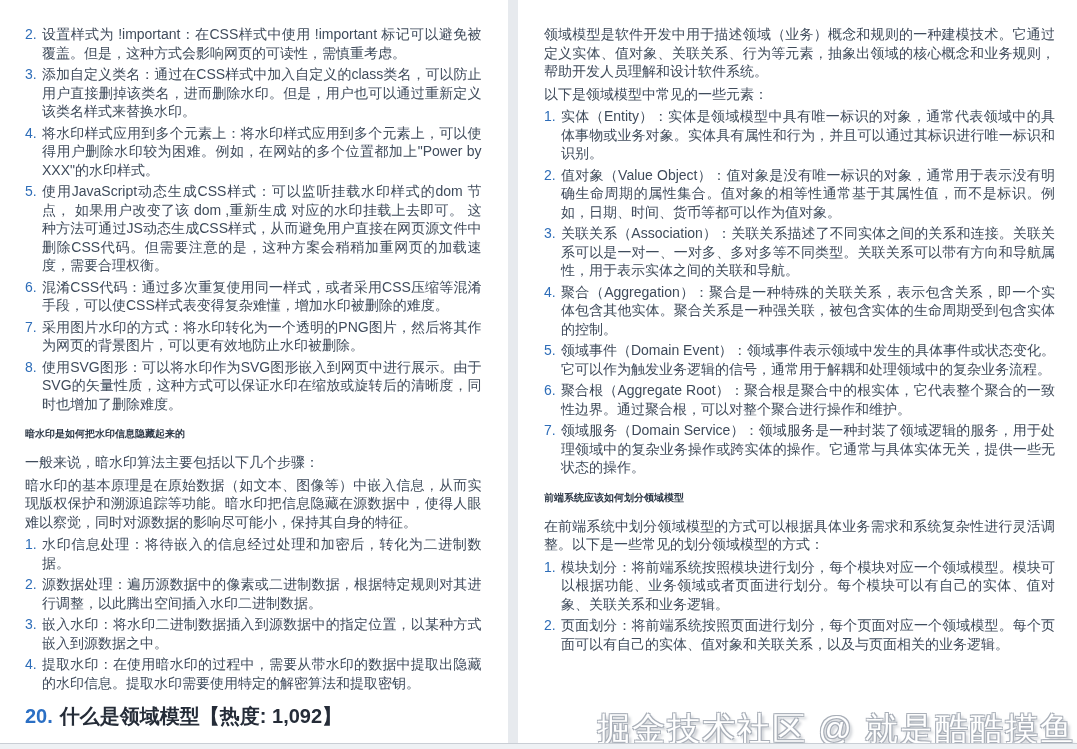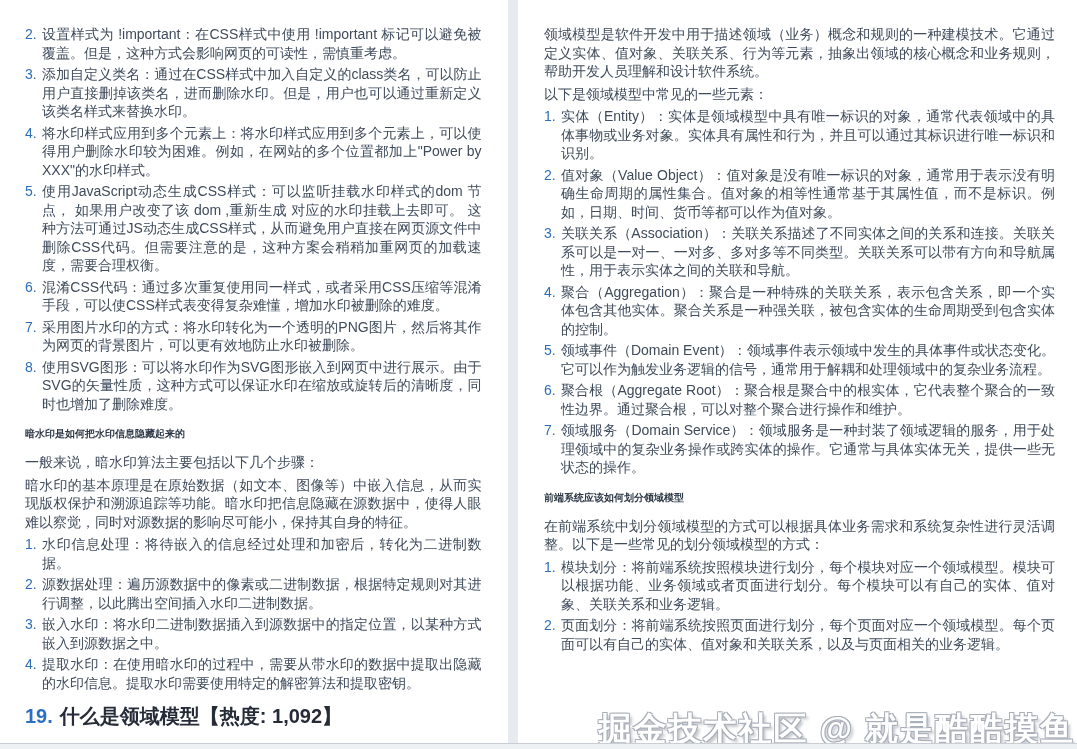--- a/index.html
+++ b/index.html
@@ -37,21 +37,21 @@
     font-size:10px;line-height:22px;font-weight:bold;color:#2e3947;
     margin:10px 0 8px 0;
   }
   h2.q{
     font-size:20px;line-height:28px;font-weight:bold;color:#252c38;
     margin:10px 0 12px 0;
   }
   h2.q .qn{color:#2b6fc4;margin-right:7px;}
   .watermark{
     position:absolute;right:2px;bottom:5px;
-    font-size:33px;font-weight:bold;letter-spacing:2px;white-space:nowrap;
+    font-size:33px;font-weight:normal;letter-spacing:2px;white-space:nowrap;
     color:#fff;
     text-shadow:
       -1px -1px 0 #a9afb8, 1px -1px 0 #a9afb8,
       -1px  1px 0 #a9afb8, 1px  1px 0 #a9afb8,
        3px  3px 3px rgba(110,120,132,0.45);
     pointer-events:none;
   }
 </style>
 </head>
 <body>
@@ -109,21 +109,21 @@
         <span class="t">嵌入水印：将水印二进制数据插入到源数据中的指定位置，以某种方式嵌入到源数据之中。</span>
       </div>
       <div class="num-item">
         <span class="n">4.</span>
         <span class="t">提取水印：在使用暗水印的过程中，需要从带水印的数据中提取出隐藏的水印信息。提取水印需要使用特定的解密算法和提取密钥。</span>
       </div>
     </div>
 
 
     <h2 class="q">
-      <span class="qn">19.</span><span>什么是领域模型【热度: 1,092】</span>
+      <span class="qn">20.</span><span>什么是领域模型【热度: 1,092】</span>
     </h2>
 
   </div>
 
   <div class="page-gap"></div>
 
   <div class="page page-right">
 
     <p class="body-p">领域模型是软件开发中用于描述领域（业务）概念和规则的一种建模技术。它通过定义实体、值对象、关联关系、行为等元素，抽象出领域的核心概念和业务规则，帮助开发人员理解和设计软件系统。</p>
     <p class="body-p">以下是领域模型中常见的一些元素：</p>

